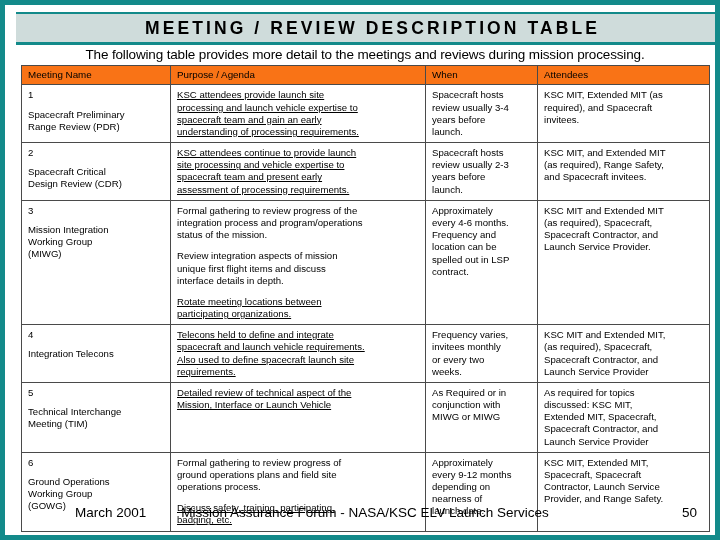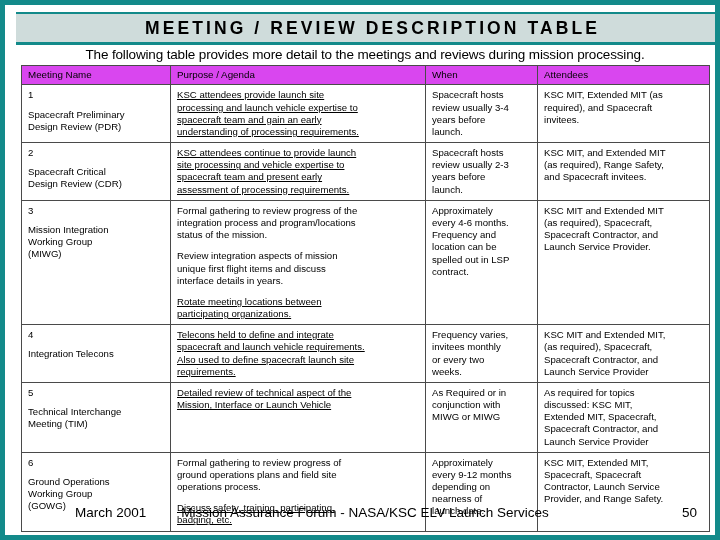--- a/index.html
+++ b/index.html
@@ -69,21 +69,21 @@
   }
   #meeting-table td, #meeting-table th {
     border: 1px solid #4a4a4a;
     vertical-align: top;
     padding: 4px 5px 4px 6px;
     text-align: left;
     font-weight: normal;
     line-height: 1.27;
   }
   #meeting-table thead th {
-    background: #d946ef;
+    background: #f97316;
     padding-top: 3px;
     padding-bottom: 3px;
     font-size: 9.8px;
   }
   .col-name  { width: 149px; }
   .col-purp  { width: 255px; }
   .col-when  { width: 112px; }
   .col-att   { width: 172px; }
 
   .cell-num {
@@ -151,21 +151,21 @@
         <th>When</th>
         <th>Attendees</th>
       </tr>
     </thead>
     <tbody>
 
       <tr>
         <td>
           <span class="cell-num">1</span>
           <span class="cell-name-line">Spacecraft Preliminary</span>
-          <span class="cell-name-line">Design Review (PDR)</span>
+          <span class="cell-name-line">Range Review (PDR)</span>
         </td>
         <td>
           <p class="para">
             <span class="line">KSC attendees provide launch site</span>
             <span class="line">processing and launch vehicle expertise to</span>
             <span class="line">spacecraft team and gain an early</span>
             <span class="line">understanding of processing requirements.</span>
           </p>
         </td>
         <td>
@@ -211,27 +211,27 @@
       <tr>
         <td>
           <span class="cell-num">3</span>
           <span class="cell-name-line">Mission  Integration</span>
           <span class="cell-name-line">Working Group</span>
           <span class="cell-name-line">(MIWG)</span>
         </td>
         <td>
           <p class="para">
             <span class="line">Formal gathering to review progress of the</span>
-            <span class="line">integration process and program/locations</span>
+            <span class="line">integration process and program/operations</span>
             <span class="line">status of the mission.</span>
           </p>
           <p class="para">
             <span class="line">Review integration aspects of mission</span>
             <span class="line">unique first flight items and discuss</span>
-            <span class="line">interface details in years.</span>
+            <span class="line">interface details in depth.</span>
           </p>
           <p class="para">
             <span class="line">Rotate meeting locations between</span>
             <span class="line">participating organizations.</span>
           </p>
         </td>
         <td>
           <span class="line">Approximately</span>
           <span class="line">every 4-6 months.</span>
           <span class="line">Frequency and</span>

